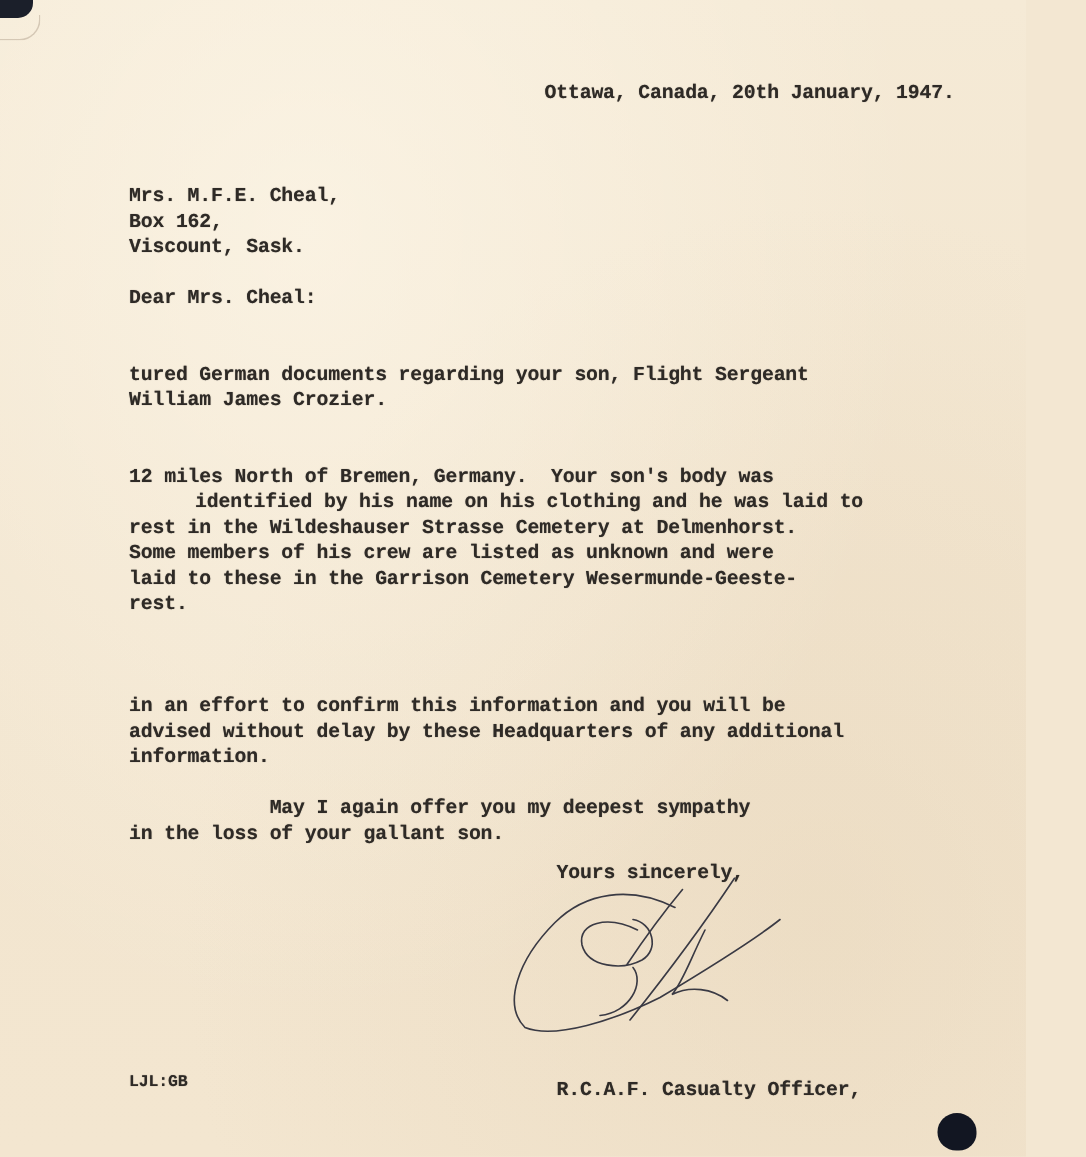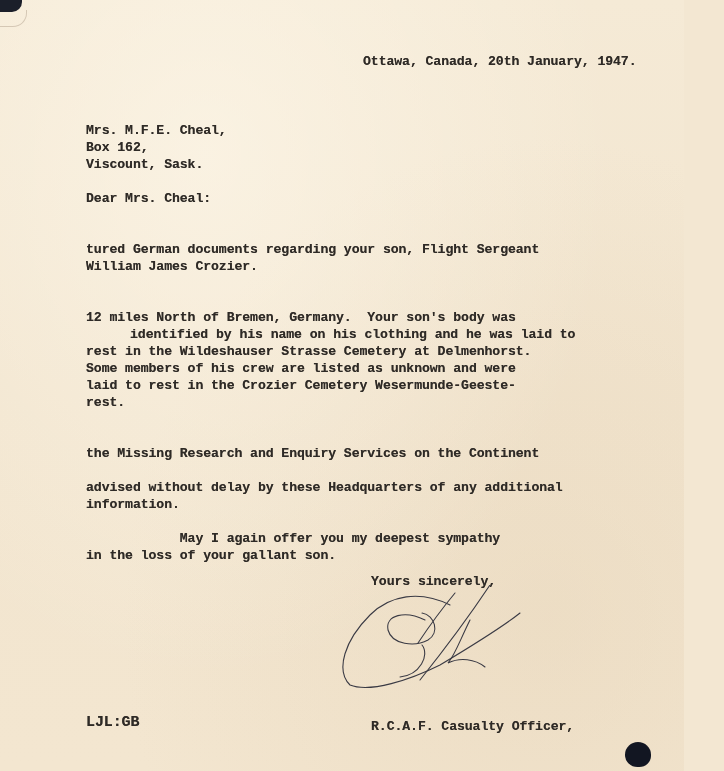--- a/index.html
+++ b/index.html
@@ -84,24 +84,24 @@
 
   <div class="line" style="left:86px; top:190px;">Dear Mrs. Cheal:</div>
 
   <div class="line" style="left:86px; top:241px;">tured German documents regarding your son, Flight Sergeant</div>
   <div class="line" style="left:86px; top:258px;">William James Crozier.</div>
 
   <div class="line" style="left:86px; top:309px;">12 miles North of Bremen, Germany.  Your son's body was</div>
   <div class="line" style="left:86px; top:326px;margin-left:44px;">identified by his name on his clothing and he was laid to</div>
   <div class="line" style="left:86px; top:343px;">rest in the Wildeshauser Strasse Cemetery at Delmenhorst.</div>
   <div class="line" style="left:86px; top:360px;">Some members of his crew are listed as unknown and were</div>
-  <div class="line" style="left:86px; top:377px;">laid to rest in the Crozier Cemetery Wesermunde-Geeste-</div>
+  <div class="line" style="left:86px; top:377px;">laid to these in the Garrison Cemetery Wesermunde-Geeste-</div>
   <div class="line" style="left:86px; top:394px;">rest.</div>
 
-  <div class="line" style="left:86px; top:445px;">the Missing Research and Enquiry Services on the Continent</div>
+  <div class="line" style="left:86px; top:462px;">in an effort to confirm this information and you will be</div>
   <div class="line" style="left:86px; top:479px;">advised without delay by these Headquarters of any additional</div>
   <div class="line" style="left:86px; top:496px;">information.</div>
 
   <div class="line" style="left:86px; top:547px;">in the loss of your gallant son.</div>
   <div class="line" style="left:86px; top:530px;">            May I again offer you my deepest sympathy</div>
 
   <div class="line" style="left:371px; top:573px;">Yours sincerely,</div>
 
   <svg class="signature" viewBox="0 0 220 110">
     <g fill="none" stroke="#3a3a44" stroke-width="1.1" stroke-linecap="round">
@@ -109,16 +109,16 @@
       <path d="M120 20 C 90 5, 60 10, 40 30 C 15 55, 5 85, 20 100 C 40 108, 80 95, 110 80 C 140 62, 175 40, 190 28"></path>
       <path d="M95 35 C 75 25, 55 30, 58 45 C 62 60, 85 62, 98 55 C 110 48, 105 30, 92 28"></path>
       <path d="M92 60 C 100 70, 90 90, 70 92"></path>
       <path d="M140 35 C 130 55, 125 70, 118 78 C 130 72, 145 74, 155 82"></path>
       <path d="M125 8 C 115 20, 100 40, 88 58"></path>
     </g>
   </svg>
 
   <div class="line" style="left:371px; top:677px;margin-top:41px;">R.C.A.F. Casualty Officer,</div>
 
-  <div class="line" style="left:86px; top:714px; font-size:15px;">LJL:GB</div>
+  <div class="line" style="left:86px; top:714px; font-size:11px;">LJL:GB</div>
 
   <div class="ink-blot"></div>
 </div>
 
 </body></html>

